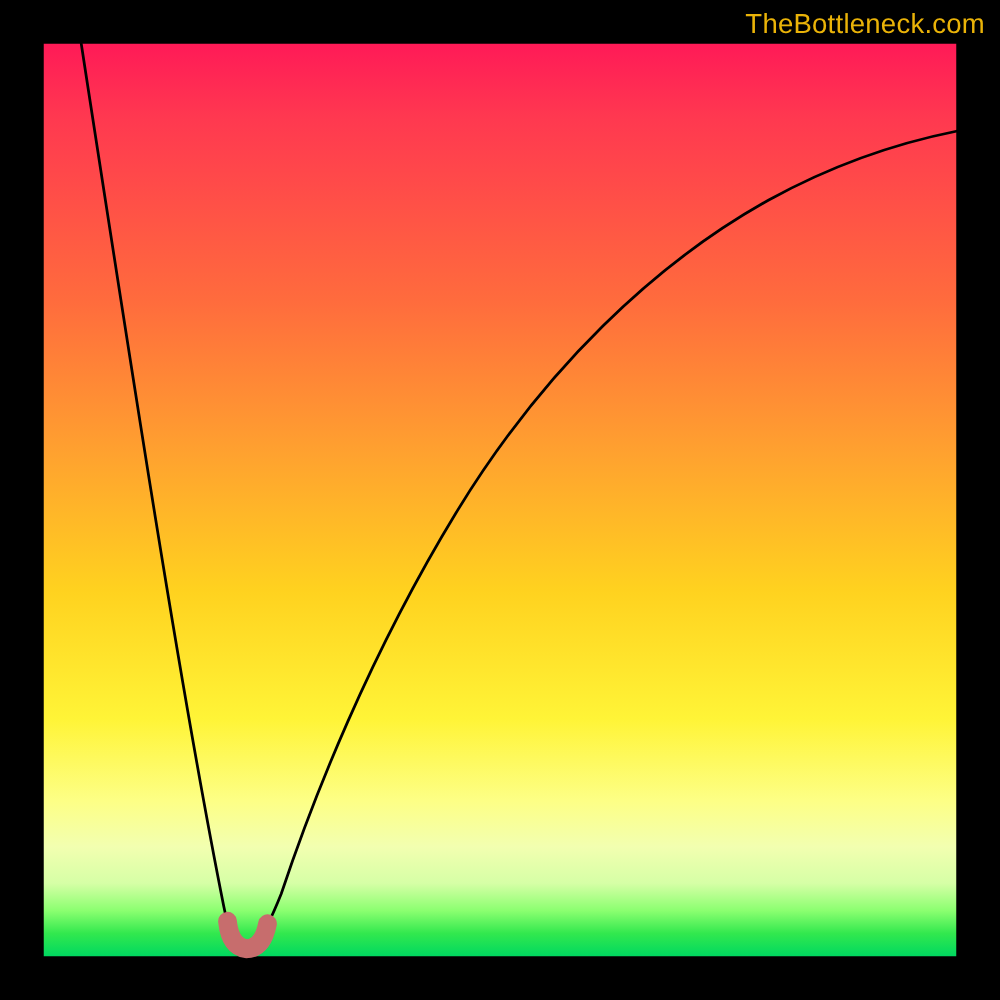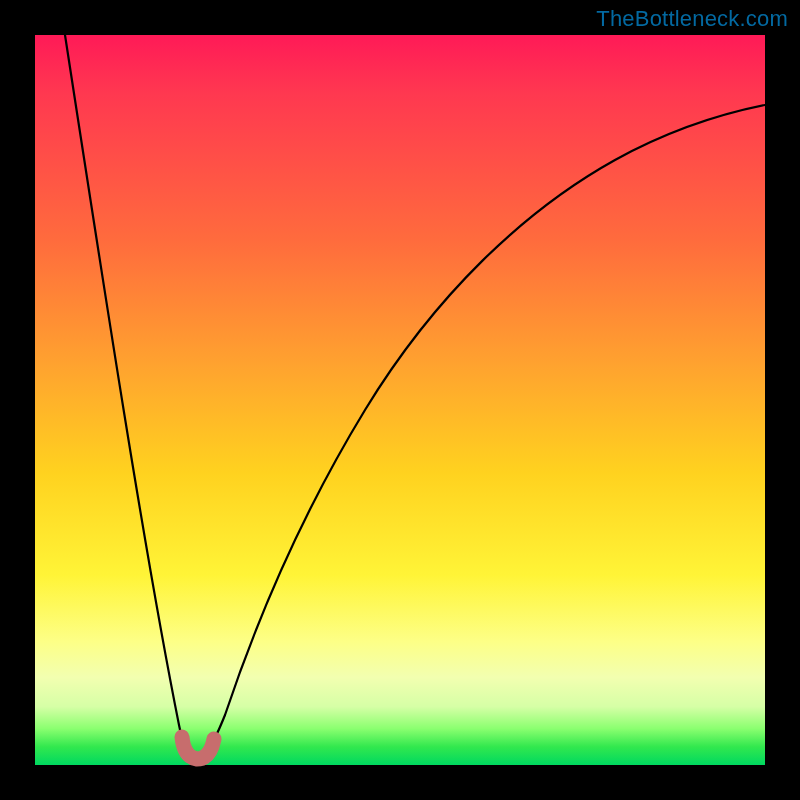--- a/index.html
+++ b/index.html
@@ -39,21 +39,21 @@
       #d6ffa6 92%,
       #8bff70 95%,
       #32e84e 97.5%,
       #00d860 100%
     );
   }
   .watermark {
     position: absolute;
     top: 6px;
     right: 12px;
-    color: #0369a1;
+    color: #eab308;
     font-size: 22px;
     font-weight: 500;
     font-family: Arial, Helvetica, sans-serif;
     letter-spacing: 0.2px;
   }
   svg.curves {
     position: absolute;
     left: 0;
     top: 0;
     width: 730px;

